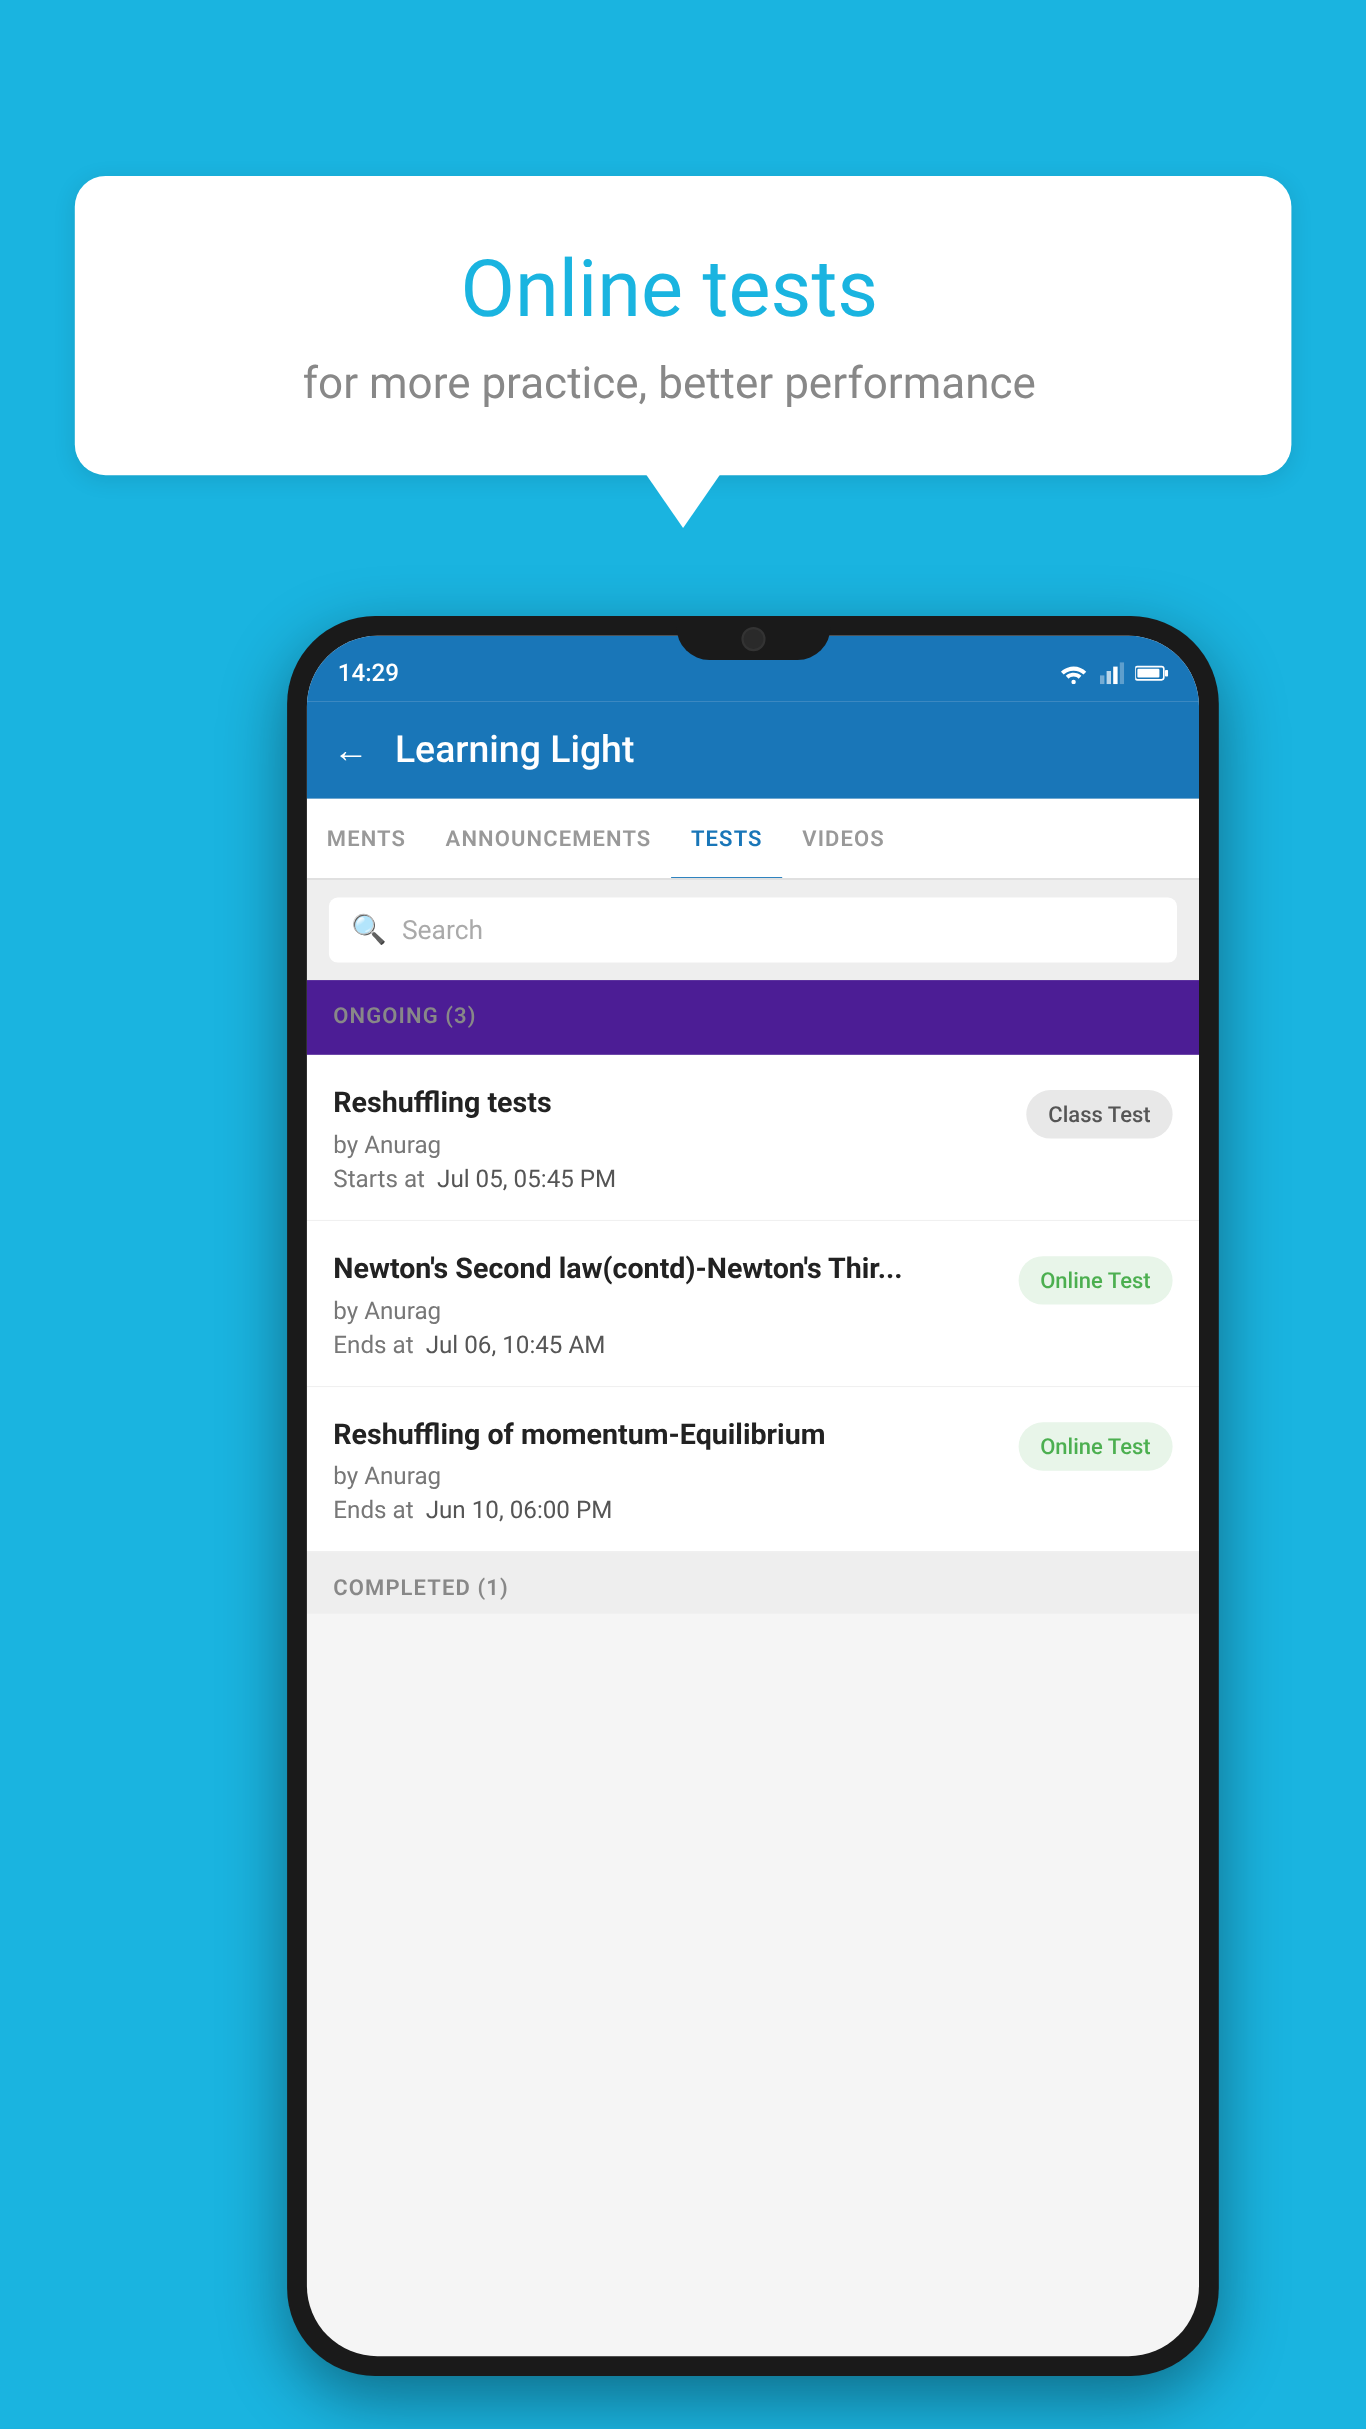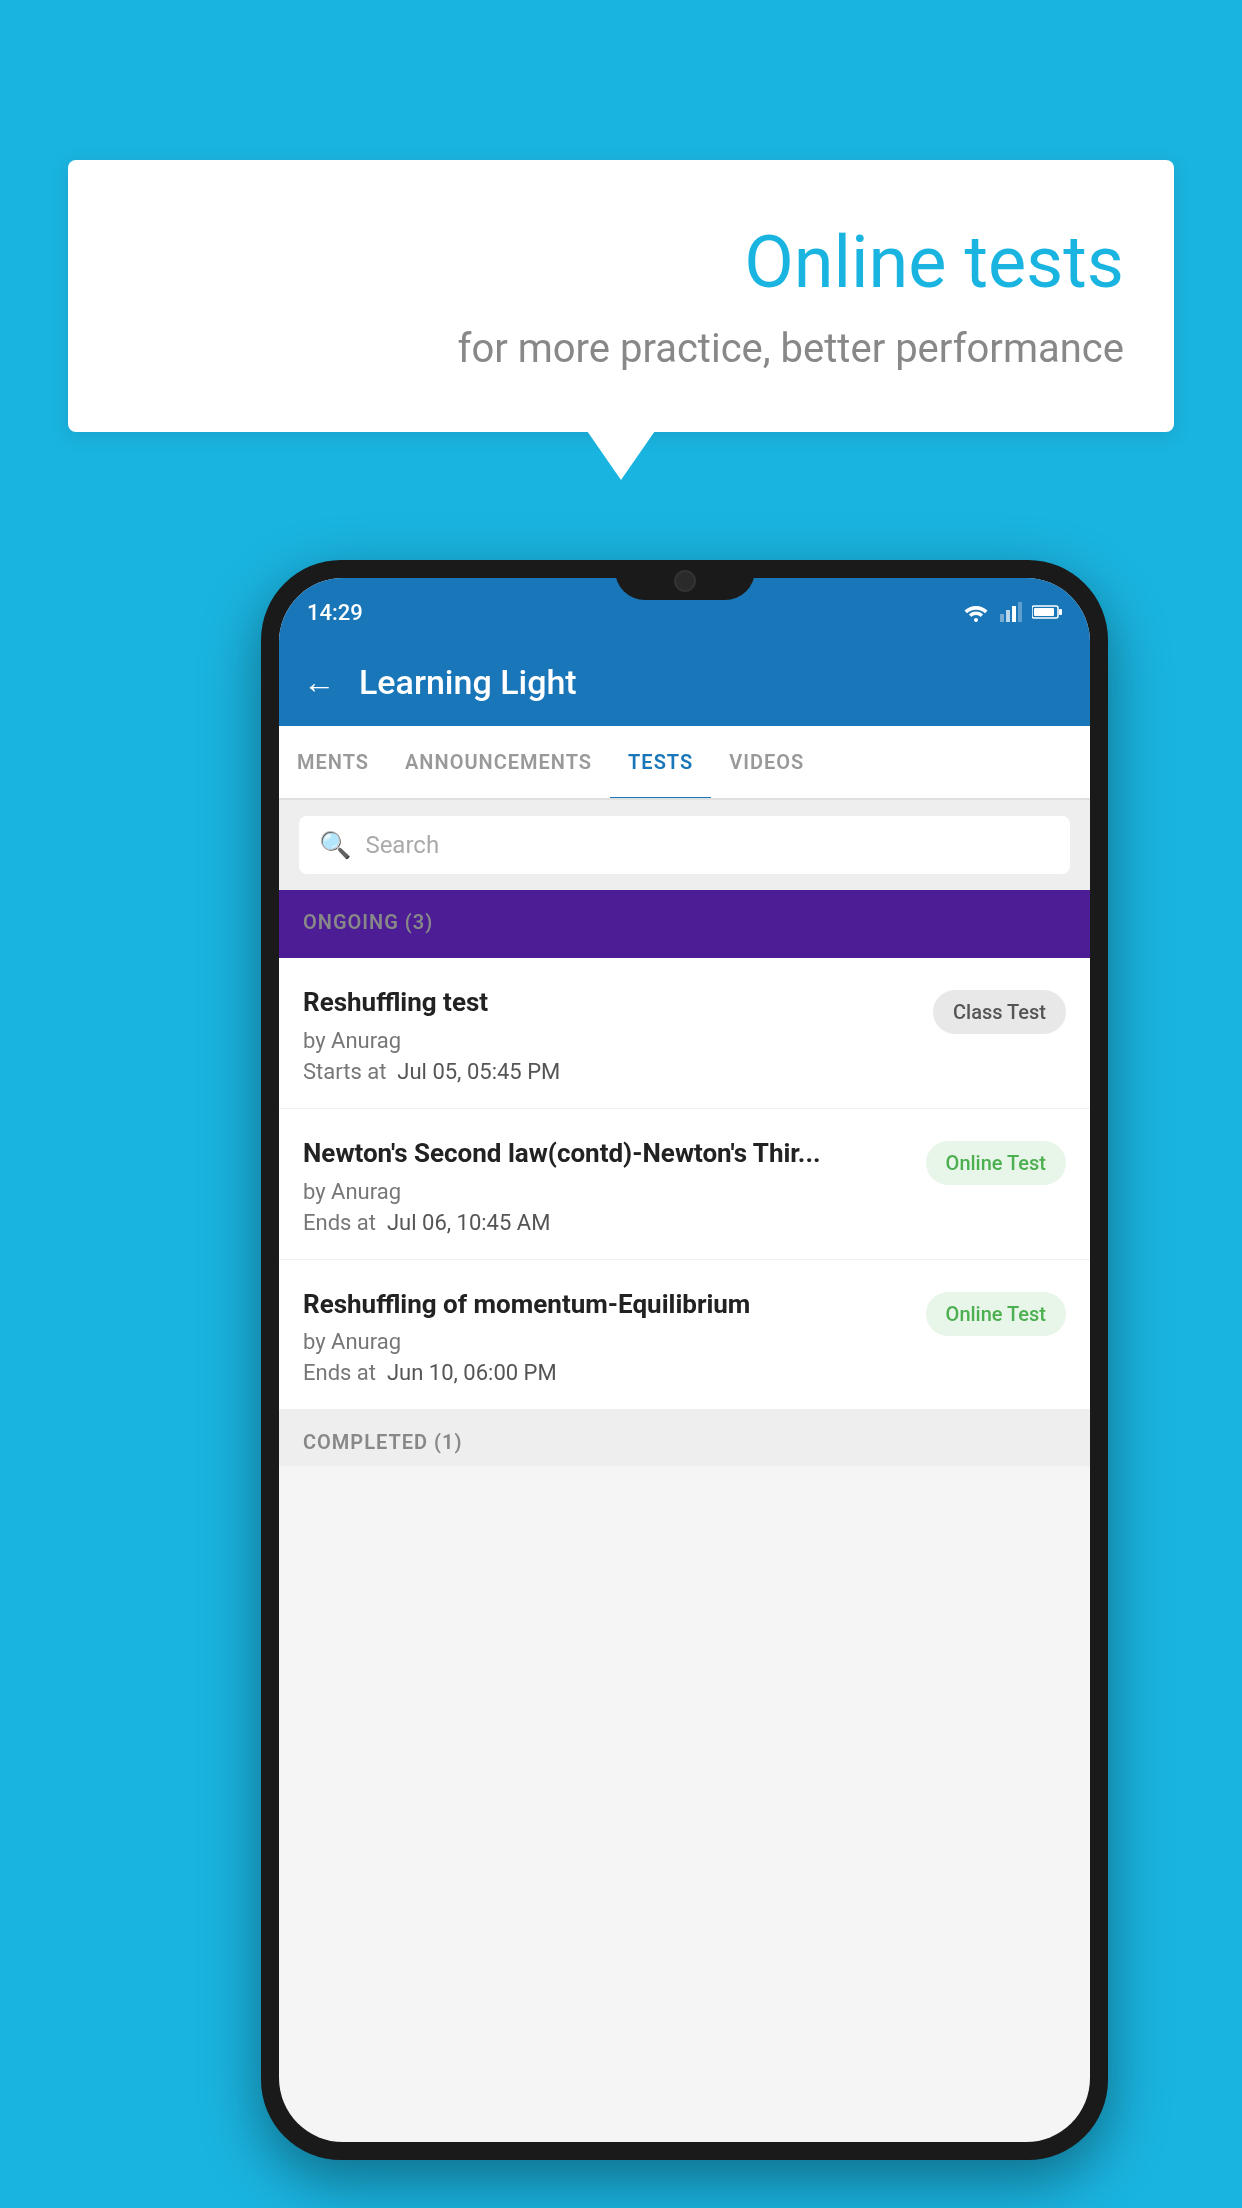--- a/index.html
+++ b/index.html
@@ -17,23 +17,23 @@
     
     .speech-bubble-container {
       position: absolute;
       top: 160px;
       left: 68px;
       right: 68px;
     }
 
     .speech-bubble {
       background: white;
-      border-radius: 8px;
+      border-radius: 28px;
       padding: 60px 50px 60px 25px;
-      text-align: right;
+      text-align: center;
       box-shadow: 0 4px 20px rgba(0,0,0,0.1);
       position: relative;
     }
 
     .speech-bubble::after {
       content: '';
       position: absolute;
       bottom: -48px;
       left: 50%;
       transform: translateX(-50%);
@@ -396,21 +396,21 @@
       </div>
 
       <div class="section-header">
         <span class="section-title">ONGOING (3)</span>
       </div>
 
       <div class="test-list">
 
         <div class="test-item">
           <div class="test-info">
-            <div class="test-name">Reshuffling test</div>
+            <div class="test-name">Reshuffling tests</div>
             <div class="test-author">by Anurag</div>
             <div class="test-time">Starts at &nbsp;<span>Jul 05, 05:45 PM</span></div>
           </div>
           <div class="badge badge-class">Class Test</div>
         </div>
 
         <div class="test-item">
           <div class="test-info">
             <div class="test-name">Newton's Second law(contd)-Newton's Thir...</div>
             <div class="test-author">by Anurag</div>

